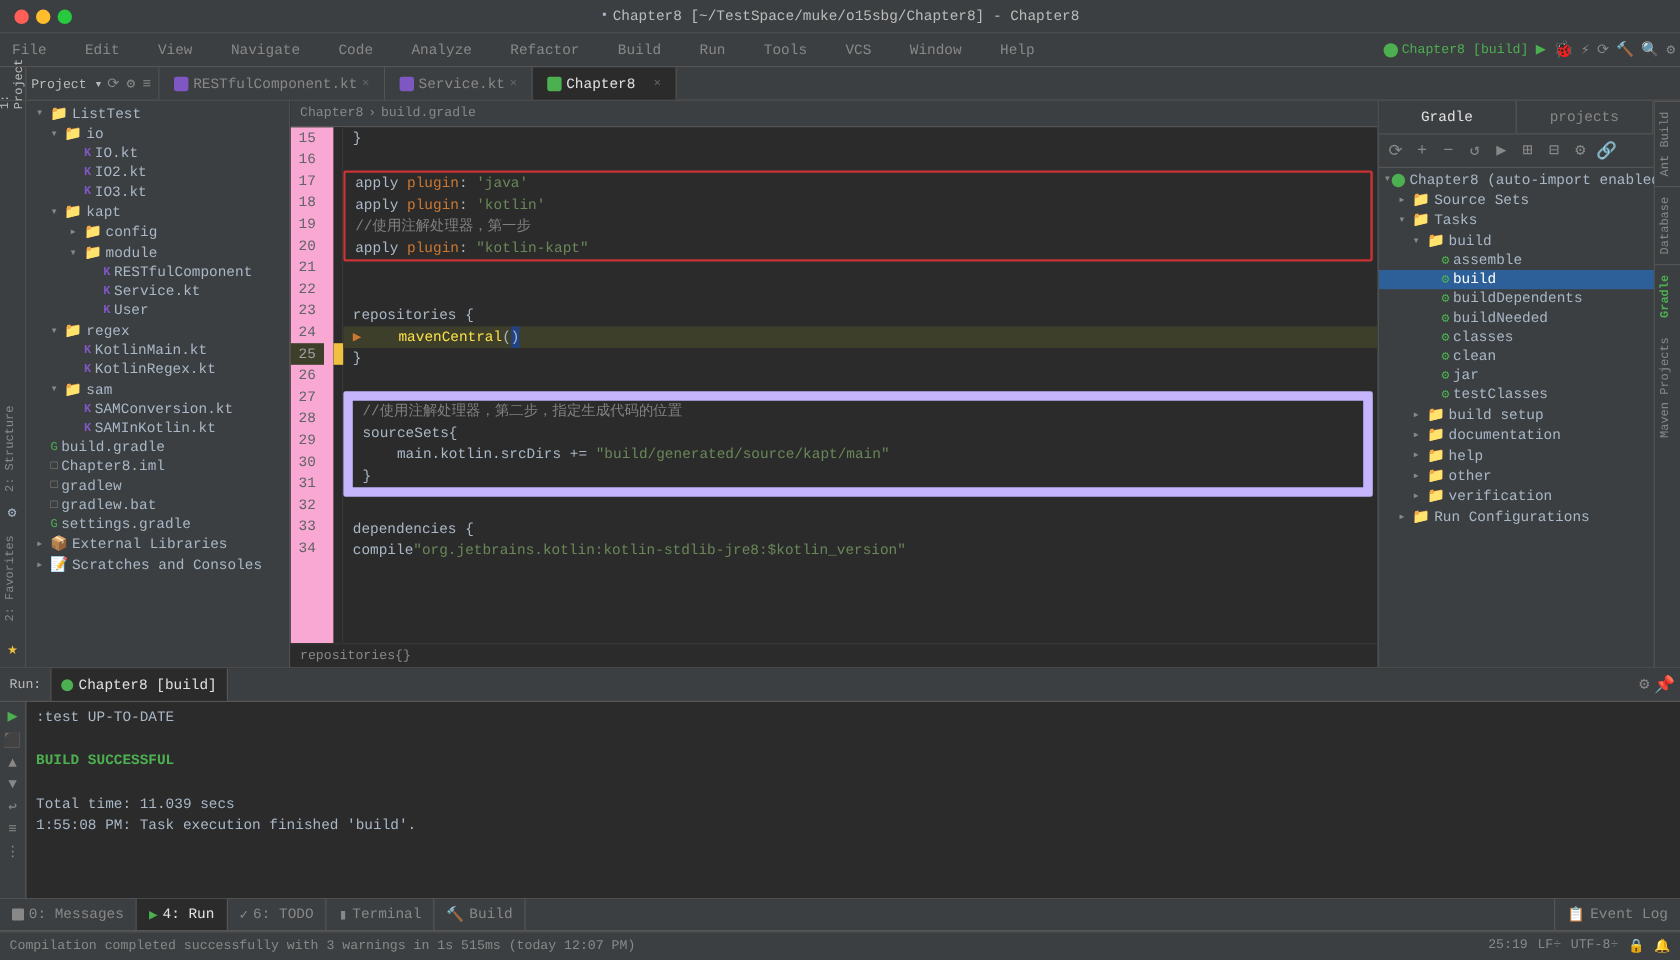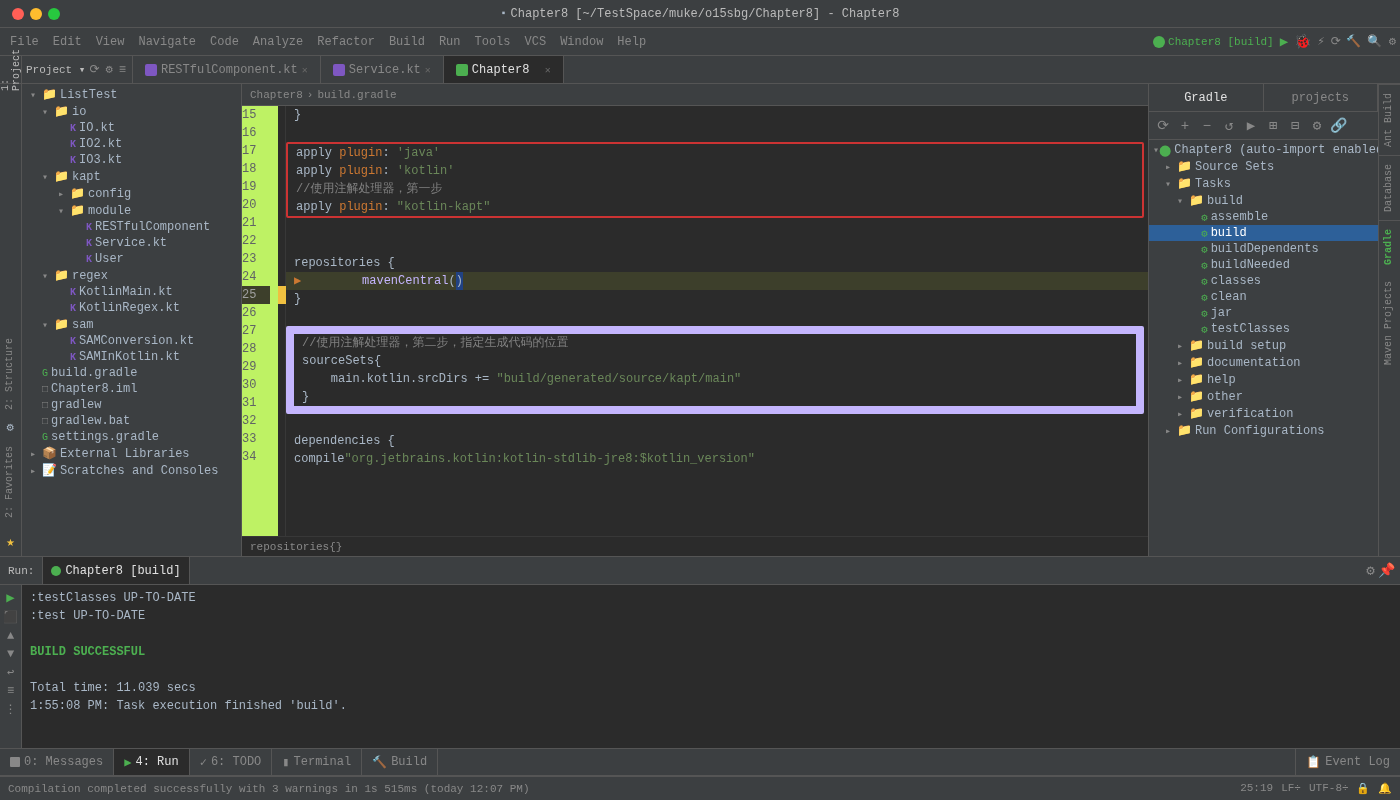--- a/index.html
+++ b/index.html
@@ -24,21 +24,21 @@
     .project-panel { width: 220px; background: #3c3f41; border-right: 1px solid #555; display: flex; flex-direction: column; }
     .project-tree { flex: 1; overflow: auto; padding: 2px 0; }
     .tree-item { display: flex; align-items: center; padding: 1px 4px; font-size: 12px; cursor: pointer; white-space: nowrap; }
     .tree-item .indent { display: inline-block; }
     .tree-item .arrow { width: 12px; font-size: 10px; color: #888; }
 
     
     .editor-area { flex: 1; background: #2b2b2b; display: flex; flex-direction: column; overflow: hidden; }
     .editor-breadcrumb { height: 22px; background: #3c3f41; display: flex; align-items: center; padding: 0 8px; font-size: 11px; color: #888; border-bottom: 1px solid #555; gap: 4px; }
     .editor-content { flex: 1; display: flex; overflow: hidden; }
-    .line-numbers { width: 36px; background: #bef264; padding-top: 0; text-align: left; padding-right: 8px; font-size: 12px; color: #606366; line-height: 18px; user-select: none; overflow: hidden; }
+    .line-numbers { width: 36px; background: #f9a8d4; padding-top: 0; text-align: center; padding-right: 8px; font-size: 12px; color: #606366; line-height: 18px; user-select: none; overflow: hidden; }
     .code-lines { flex: 1; overflow: auto; padding: 0; font-size: 12px; line-height: 18px; }
     .code-line { padding: 0 8px; display: flex; align-items: center; min-height: 18px; white-space: pre; }
     .code-keyword { color: #cc7832; }
     .code-string { color: #6a8759; }
     .code-comment { color: #808080; }
     .code-number { color: #6897bb; }
     .code-normal { color: #a9b7c6; }
 
     
     .gradle-panel { width: 230px; background: #3c3f41; border-left: 1px solid #555; display: flex; flex-direction: column; }
@@ -58,21 +58,21 @@
 
     
     .statusbar { height: 24px; background: #3c3f41; border-top: 1px solid #555; display: flex; align-items: center; padding: 0 8px; font-size: 11px; color: #888; gap: 8px; }
     .statusbar-right { margin-left: auto; display: flex; gap: 8px; }
 
     
     ::-webkit-scrollbar { width: 8px; height: 8px; }
     ::-webkit-scrollbar-track { background: #2b2b2b; }
     ::-webkit-scrollbar-thumb { background: #555; border-radius: 4px; }
 
-    .top-toolbar { height: 28px; background: #3c3f41; display: flex; align-items: center; padding: 0 4px; gap: 2px; border-bottom: 1px solid #555; position: relative; }
+    .top-toolbar { height: 28px; background: #3c3f41; display: flex; align-items: center; padding: 0 4px; gap: 20px; border-bottom: 1px solid #555; position: relative; }
     .top-toolbar-btn { padding: 2px 6px; font-size: 12px; color: #888; cursor: pointer; border-radius: 3px; }
   </style>
 </head>
 <body>
 
 <div class="titlebar">
   <div class="titlebar-buttons">
     <span class="tb-btn tb-close"></span>
     <span class="tb-btn tb-min"></span>
     <span class="tb-btn tb-max"></span>
@@ -375,21 +375,21 @@
 
 
         <div class="code-line"></div>
 
         <div class="code-line">
           <span class="code-normal">repositories {</span>
         </div>
 
         <div class="code-line" style="background:#3d3f2b;">
           <span style="color:#cc7832; font-size:12px; margin-right:2px;">▶</span>
-          <span class="code-normal">    </span><span style="color:#c4b5fd;margin-left:30px;">mavenCentral</span><span class="code-normal">(</span><span style="background:#214283; color:#a9b7c6;">)</span>
+          <span class="code-normal">    </span><span style="color:#fde047;">mavenCentral</span><span class="code-normal">(</span><span style="background:#214283; color:#a9b7c6;">)</span>
         </div>
 
         <div class="code-line">
           <span class="code-normal">}</span>
         </div>
 
         <div class="code-line"></div>
 
         <div style="border: 8px solid #c4b5fd; margin: 0 4px 0 0; border-radius:2px;">
 
@@ -605,21 +605,20 @@
       <span style="color:#4caf50; cursor:pointer; font-size:14px;">▶</span>
       <span style="color:#888; cursor:pointer; font-size:12px;">⬛</span>
       <span style="color:#888; cursor:pointer; font-size:12px;">▲</span>
       <span style="color:#888; cursor:pointer; font-size:12px;">▼</span>
       <span style="color:#888; cursor:pointer; font-size:12px;">↩</span>
       <span style="color:#888; cursor:pointer; font-size:12px;">≡</span>
       <span style="color:#888; cursor:pointer; font-size:12px;">⋮</span>
     </div>
 
     <div style="flex:1; overflow:auto; padding:4px 8px; font-size:12px; color:#a9b7c6; line-height:18px; font-family:'Menlo','Monaco','Courier New',monospace;">
-      <div>:testClasses UP-TO-DATE</div>
       <div>:test UP-TO-DATE</div>
       <div>&nbsp;</div>
       <div style="color:#4caf50; font-weight:bold;">BUILD SUCCESSFUL</div>
       <div>&nbsp;</div>
       <div>Total time: 11.039 secs</div>
       <div>1:55:08 PM: Task execution finished 'build'.</div>
     </div>
   </div>
 </div>
 

